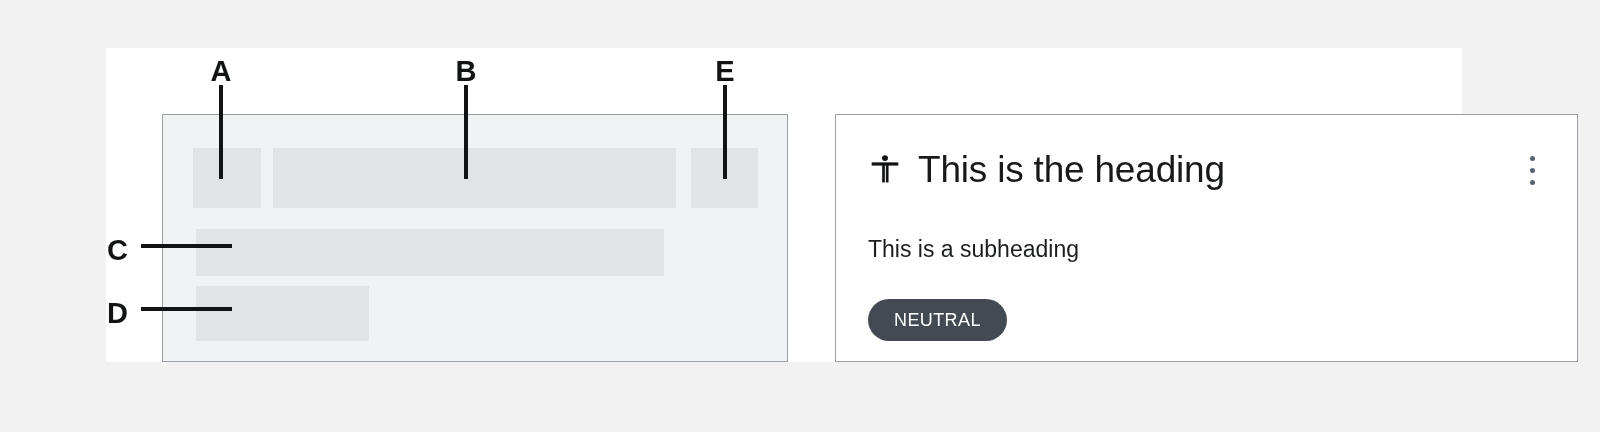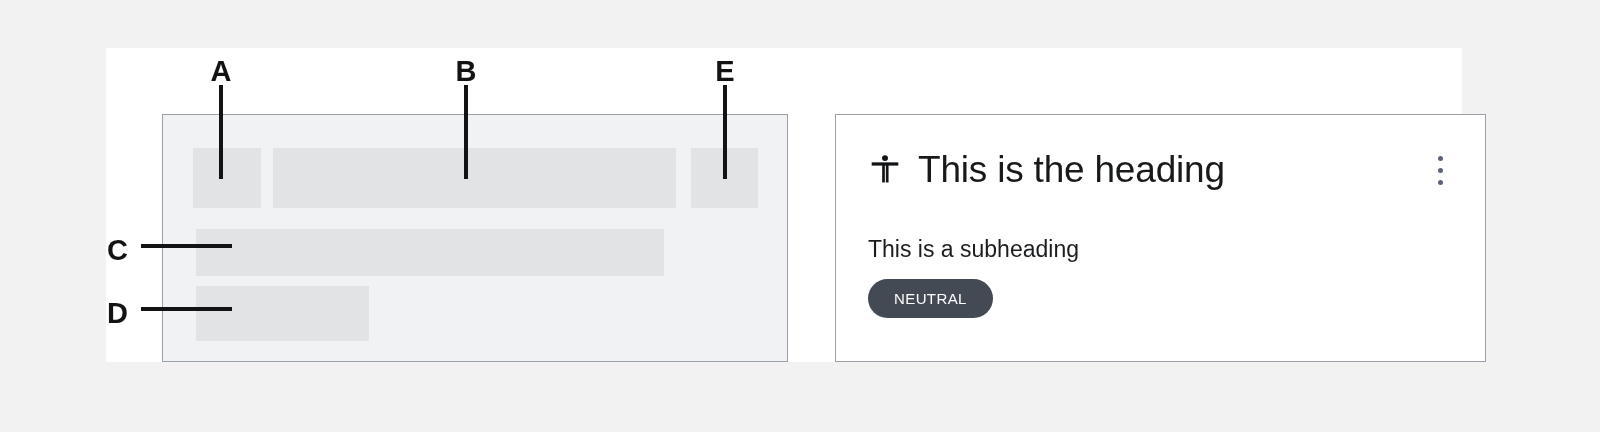--- a/index.html
+++ b/index.html
@@ -74,21 +74,21 @@
     height: 4px;
     background: #111315;
     transform: translateY(-50%);
   }
 
   
   .card {
     position: absolute;
     left: 835px;
     top: 114px;
-    width: 651px;
+    width: 743px;
     height: 248px;
     background: #ffffff;
     border: 1px solid #9aa0a6;
     padding: 34px 32px 0 32px;
   }
 
   .card-header {
     display: flex;
     align-items: center;
     gap: 16px;
@@ -131,26 +131,26 @@
 
   .card-subheading {
     margin-top: 45px;
     font-size: 23px;
     font-weight: 400;
     color: #1b1d1f;
   }
 
   .status-pill {
     display: inline-block;
-    margin-top: 16px;
+    margin-top: 36px;
     padding: 12px 26px;
     border-radius: 999px;
     background: #434a54;
     color: #ffffff;
-    font-size: 15px;
+    font-size: 18px;
     font-weight: 400;
     letter-spacing: 0.4px;
     line-height: 1;
     cursor: pointer;
   }
 </style>
 </head>
 <body>
 
 <div class="content-band"></div>

